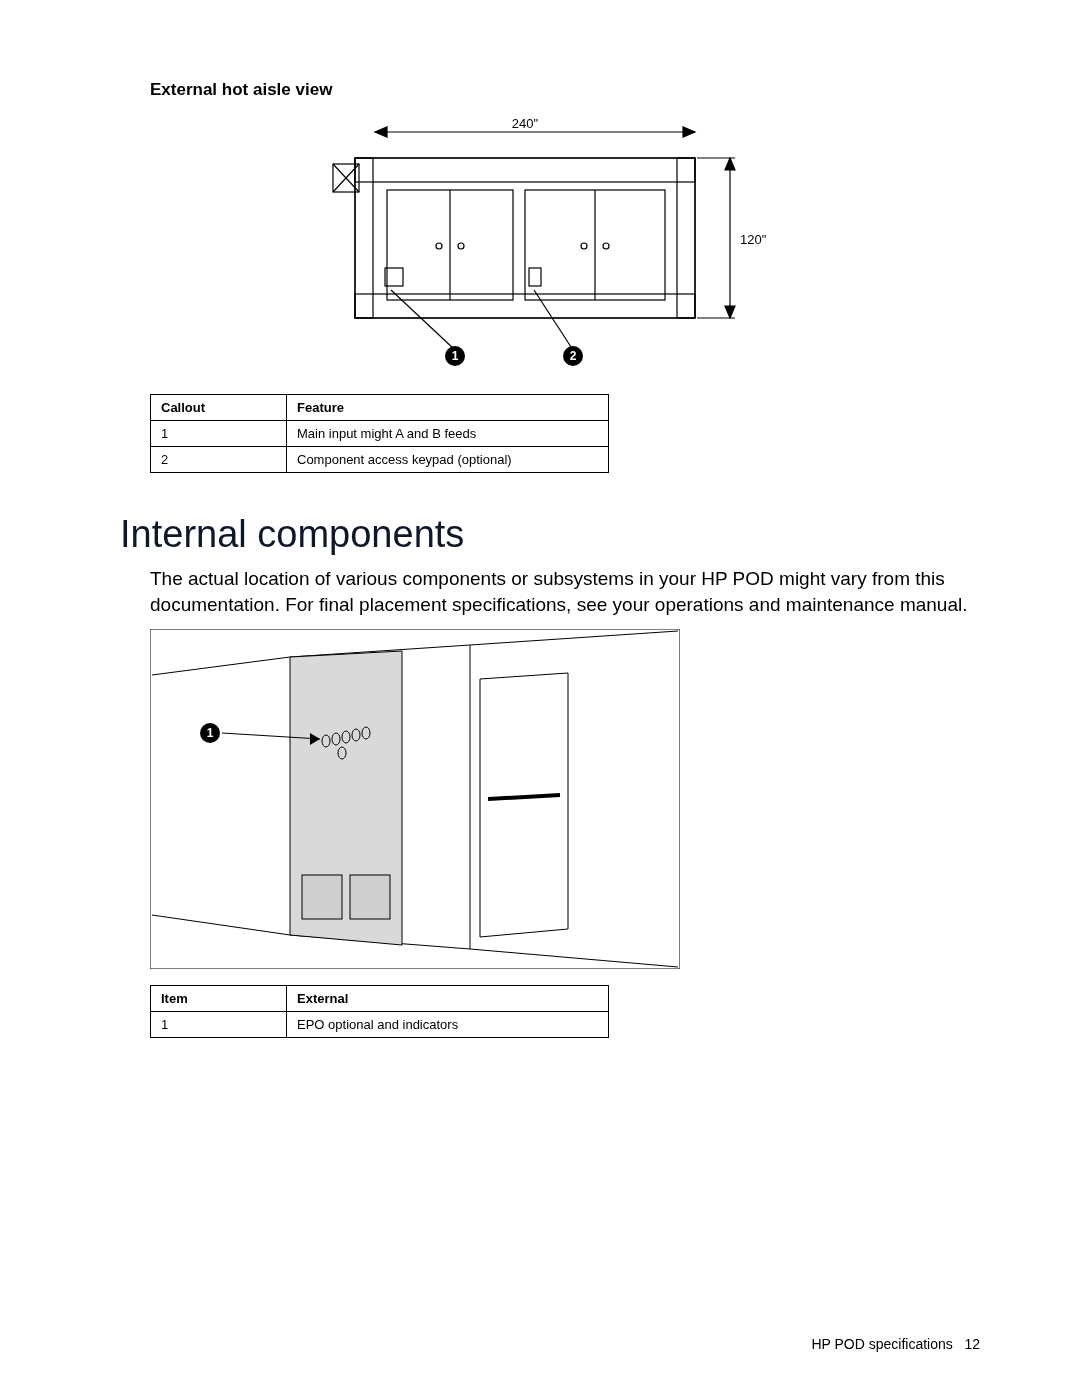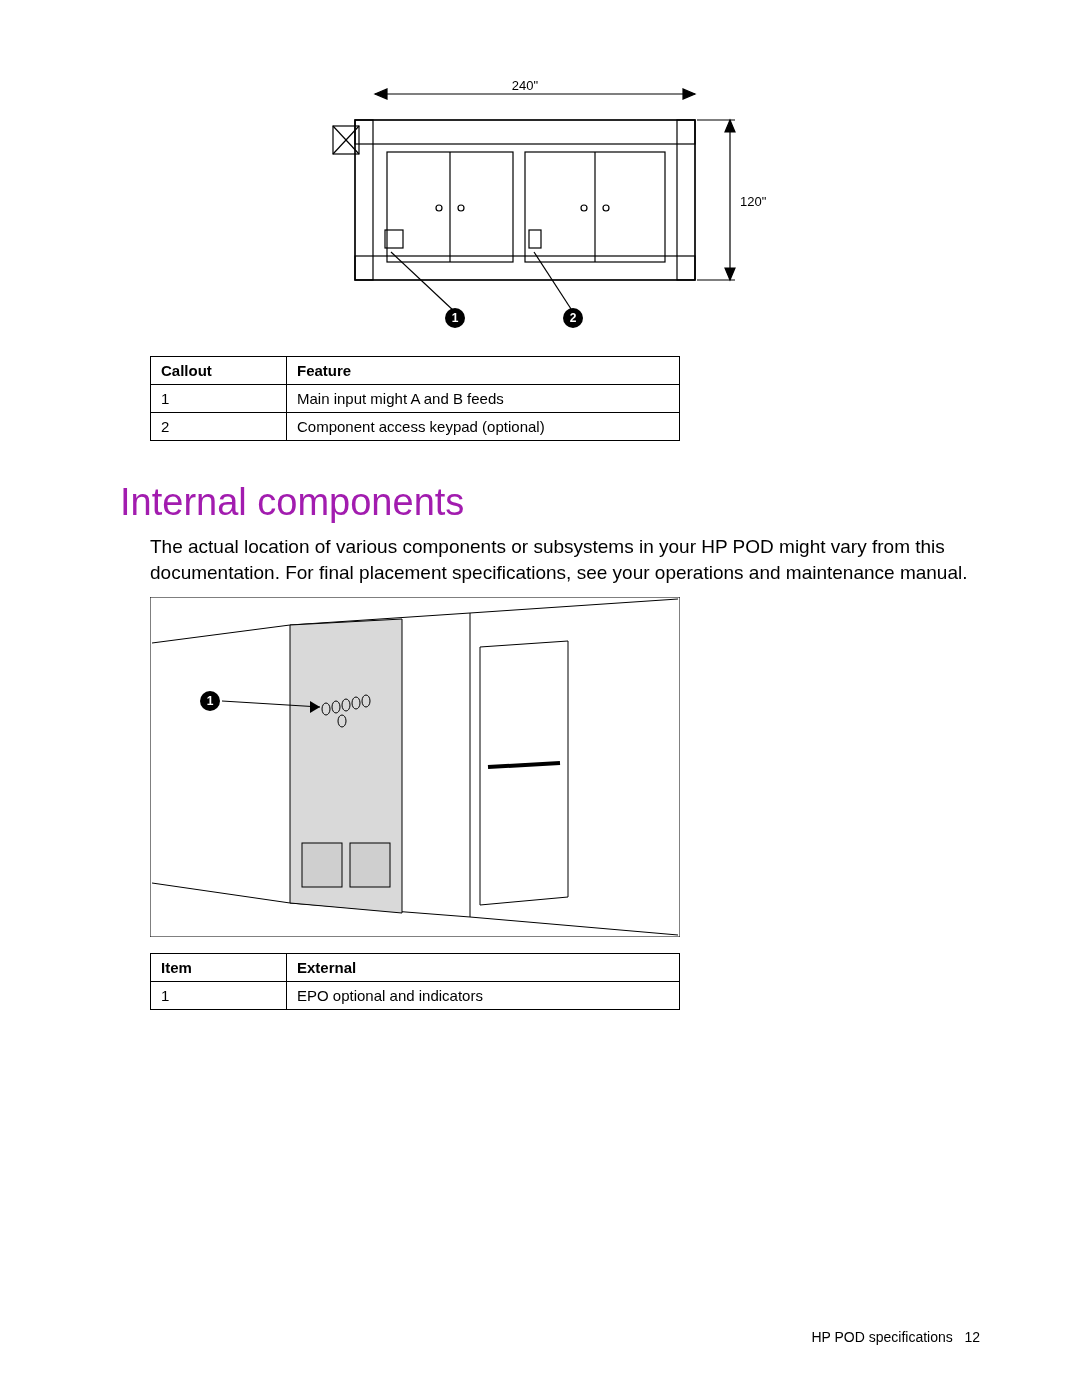--- a/index.html
+++ b/index.html
@@ -20,57 +20,58 @@
     font-size: 17px;
     margin-bottom: 18px;
   }
   .fig {
     margin: 0 auto 12px auto;
   }
   .fig.first { width: 480px; }
   .fig.second { width: 530px; margin-left: 0; }
   .table {
     border-collapse: collapse;
-    width: 530px;
-    font-size: 15px;
+    width: 459px;
+    font-size: 13px;
   }
   .table th, .table td {
     border: 1px solid #000;
     text-align: left;
     padding: 5px 10px;
     font-weight: normal;
   }
   .table th { font-weight: bold; }
   .table .col1 { width: 115px; }
   h2.blue {
     font-weight: normal;
     font-size: 38px;
-    color: #a21caf;
+    color: #0f172a;
     margin: 40px 0 10px -30px;
   }
   p.body {
     font-size: 19px;
     line-height: 1.35;
     margin: 0 0 12px 0;
   }
   .footer {
     position: absolute;
-    bottom: 52px;
+    bottom: 45px;
     right: 100px;
     font-size: 14px;
   }
   .dim-label { font-size: 13px; fill: #000; font-family: Arial, sans-serif; }
   .callout-circle { fill: #000; }
   .callout-num { fill: #fff; font-size: 12px; font-weight: bold; font-family: Arial, sans-serif; text-anchor: middle; }
 </style>
 </head>
 <body>
 
 <div class="page">
 
+  <div class="subheading">External hot aisle view</div>
 
   <div class="fig first">
     <svg viewBox="0 0 480 260" width="480" height="260">
 
       <g stroke="#000" stroke-width="1.2">
         <line x1="50" y1="14" x2="370" y2="14"></line>
         <polygon points="50,14 62,9 62,19" fill="#000"></polygon>
         <polygon points="370,14 358,9 358,19" fill="#000"></polygon>
       </g>
       <text class="dim-label" x="200" y="10" text-anchor="middle">240"</text>

